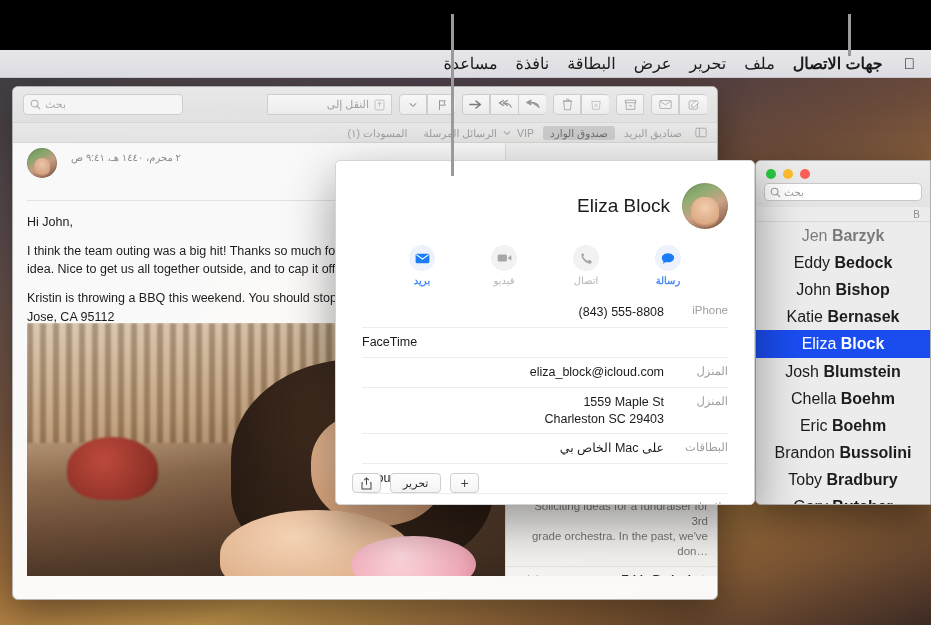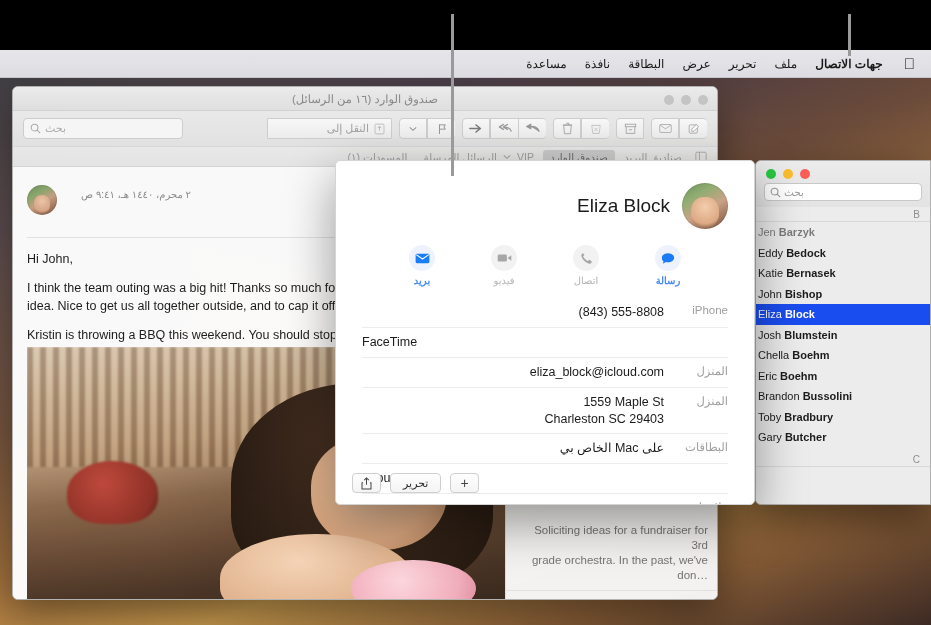--- a/index.html
+++ b/index.html
@@ -21,21 +21,21 @@
     border-bottom: 1px solid #c6c6cc;
     direction: rtl;
     display: flex; align-items: center;
     padding: 0 8px;
     z-index: 40;
   }
   .apple-logo {
     font-size: 15px; color: #111; margin: 0 8px 0 12px; line-height: 1;
   }
   .menu-item {
-    font-size: 12px; color: #1a1a1a; padding: 2px 9px; white-space: nowrap; text-align: right;
+    font-size: 16px; color: #1a1a1a; padding: 2px 9px; white-space: nowrap; text-align: right;
   }
   .menu-item.bold { font-weight: bold; }
 
   
   #desktop {
     position: absolute; left: 0; top: 78px; width: 931px; height: 547px;
     background:
       linear-gradient(160deg, #2b2f3e 0%, #3a3246 18%, #6b4b3a 40%,
                       #a8763f 58%, #c89a4e 70%, #8a5f37 84%, #3d2a24 100%);
     overflow: hidden;
@@ -121,21 +121,21 @@
   .msg-top { display: flex; align-items: center; justify-content: flex-end; gap: 4px; }
   .msg-date { font-size: 10.5px; color: #9b9b9b; margin-right: auto; }
   .msg-from { font-size: 11.5px; font-weight: bold; color: #2d2d2d; }
   .msg-star { color: #9b9b9b; font-size: 11px; }
   .msg-snippet { font-size: 11.5px; color: #767676; text-align: right; line-height: 1.3; }
 
   
   #reading {
     flex: 1; background: #fff; direction: ltr; position: relative; overflow: hidden;
   }
-  #reading-head { display: flex; align-items: flex-start; gap: 24px; padding: 18px 14px 0; direction: ltr; }
+  #reading-head { display: flex; align-items: flex-start; gap: 14px; padding: 5px 14px 0; direction: ltr; }
   .avatar-sm {
     width: 30px; height: 30px; border-radius: 50%; flex: none;
     background: linear-gradient(150deg,#6d8f5a 0%,#8aa86e 30%,#c8a184 55%,#7a4f3a 100%);
     box-shadow: inset 0 0 0 1px rgba(0,0,0,.08);
     position: relative; overflow: hidden;
   }
   .avatar-sm:after{
     content:""; position:absolute; left:22%; top:34%; width:56%; height:60%;
     border-radius:45% 45% 40% 40%;
     background: radial-gradient(circle at 50% 35%, #f0c9ab 0%, #d9a684 70%, #6b3f2d 100%);
@@ -206,21 +206,21 @@
     background: #fff; border: 1px solid #c8c8c8; border-radius: 4px;
     display: flex; align-items: center; justify-content: flex-end; gap: 3px;
     padding: 0 5px; font-size: 10.5px; color: #9b9b9b; direction: rtl;
   }
   #contacts-list { flex: 1; background: #ececec; overflow: hidden; }
   .sect-head {
     font-size: 10px; color: #8e8e8e; text-align: right;
     padding: 2px 10px 1px; border-bottom: 1px solid #d8d8d8;
   }
   .contact-row {
-    font-size: 11px; color: #1c1c1c; text-align: left;
+    font-size: 16px; color: #1c1c1c; text-align: center;
     padding: 3px 2px; line-height: 1.32; white-space: nowrap;
   }
   .contact-row.selected { background: #1a4df0; color: #fff; }
   .contact-row b { font-weight: bold; }
 
   
   #card {
     position: absolute; left: 335px; top: 160px; width: 420px; height: 345px;
     background: #fff; border: 1px solid #d4d4d4; border-radius: 5px;
     box-shadow: 0 18px 50px rgba(0,0,0,.40);
@@ -299,28 +299,20 @@
     <span class="menu-item">عرض</span>
     <span class="menu-item">البطاقة</span>
     <span class="menu-item">نافذة</span>
     <span class="menu-item">مساعدة</span>
   </div>
 
   <div id="desktop"></div>
 
   <div id="mail-window">
 
-    <div id="mail-titlebar">
-      <div class="lights" id="mail-lights">
-        <span class="light gray"></span>
-        <span class="light gray"></span>
-        <span class="light gray"></span>
-      </div>
-      <div id="mail-title">صندوق الوارد (١٦ من الرسائل)</div>
-    </div>
 
     <div id="mail-toolbar">
       <div class="tb-group">
         <div class="tb-btn">
           <svg width="12" height="12" viewBox="0 0 16 16">
               <rect x="1.5" y="2.5" width="11" height="11" rx="1.5" fill="none" stroke="#a0a0a0"></rect>
               <path d="M11 2 L14 5 L8 11 L5 11 L5 8 Z" fill="#fff" stroke="#a0a0a0" stroke-width="1"></path>
             </svg>
         </div>
         <div class="tb-btn">
@@ -479,22 +471,22 @@
             <circle cx="5.4" cy="5.4" r="4" fill="none" stroke="#9b9b9b" stroke-width="1.3"></circle>
             <path d="M8.5 8.5 L12 12" stroke="#9b9b9b" stroke-width="1.3"></path>
           </svg>
       </div>
     </div>
 
     <div id="contacts-list">
       <div class="sect-head">B</div>
       <div class="contact-row" style="opacity:.55"><span>Jen</span> <b>Barzyk</b></div>
       <div class="contact-row"><span>Eddy</span> <b>Bedock</b></div>
+      <div class="contact-row"><span>John</span> <b>Bishop</b></div>
       <div class="contact-row"><span>Katie</span> <b>Bernasek</b></div>
-      <div class="contact-row"><span>John</span> <b>Bishop</b></div>
       <div class="contact-row selected"><span>Eliza</span> <b>Block</b></div>
       <div class="contact-row"><span>Josh</span> <b>Blumstein</b></div>
       <div class="contact-row"><span>Chella</span> <b>Boehm</b></div>
       <div class="contact-row"><span>Eric</span> <b>Boehm</b></div>
       <div class="contact-row"><span>Brandon</span> <b>Bussolini</b></div>
       <div class="contact-row"><span>Toby</span> <b>Bradbury</b></div>
       <div class="contact-row"><span>Gary</span> <b>Butcher</b></div>
 
       <div class="sect-head" style="margin-top:4px">C</div>
       <div class="contact-row"> </div>

